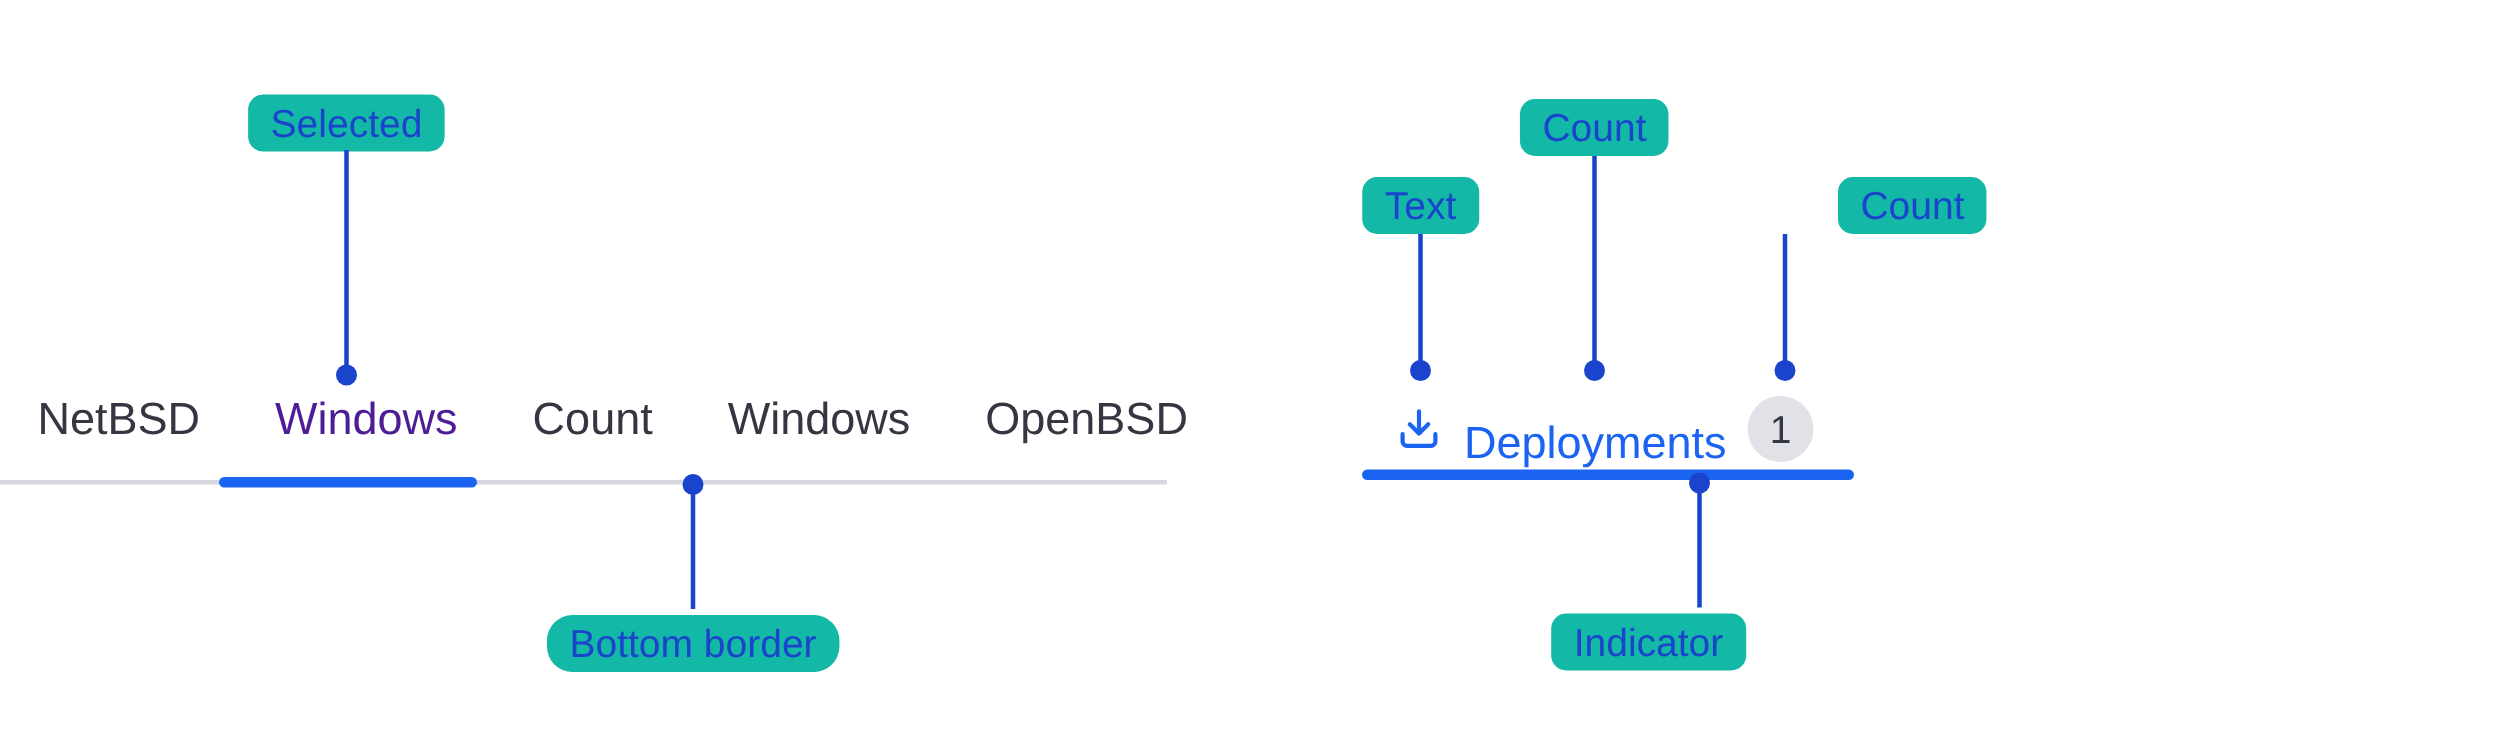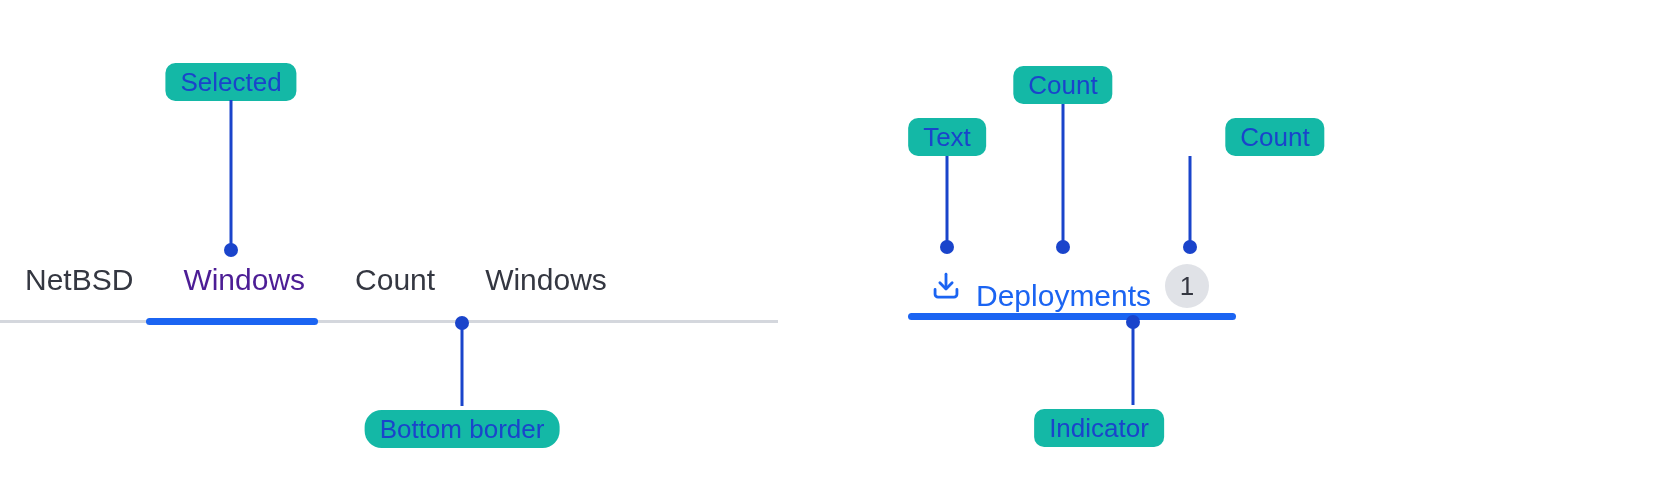--- a/index.html
+++ b/index.html
@@ -37,20 +37,21 @@
 </head>
 <body>
 
 <div class="canvas">
 
   <div class="tab-row">
     <span class="tab">NetBSD</span>
     <span class="tab selected">Windows</span>
     <span class="tab">Count</span>
     <span class="tab">Windows</span>
+    <span class="tab">OpenBSD</span>
   </div>
   <div class="tabbar-border"></div>
   <div class="tab-underline"></div>
 
   <div class="ann-pill" style="left:231px;top:63px;">Selected</div>
   <div class="ann-line" style="left:231px;top:100px;height:146px;"></div>
   <div class="ann-dot" style="left:231px;top:250px;"></div>
 
   <div class="ann-dot" style="left:462px;top:323px;"></div>
   <div class="ann-line" style="left:462px;top:326px;height:80px;"></div>

